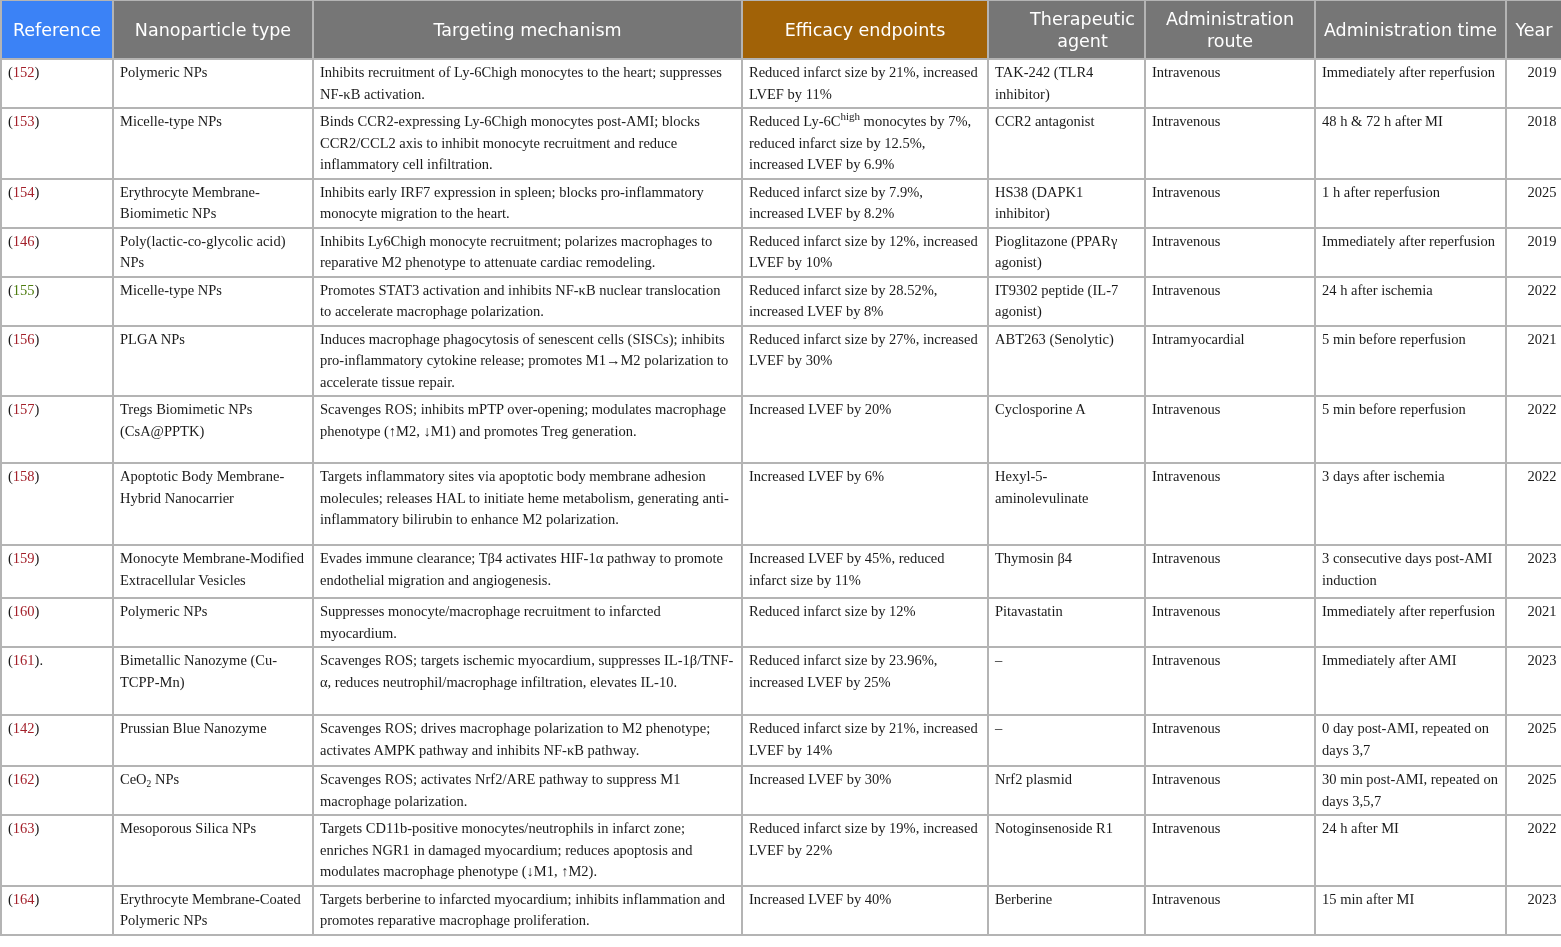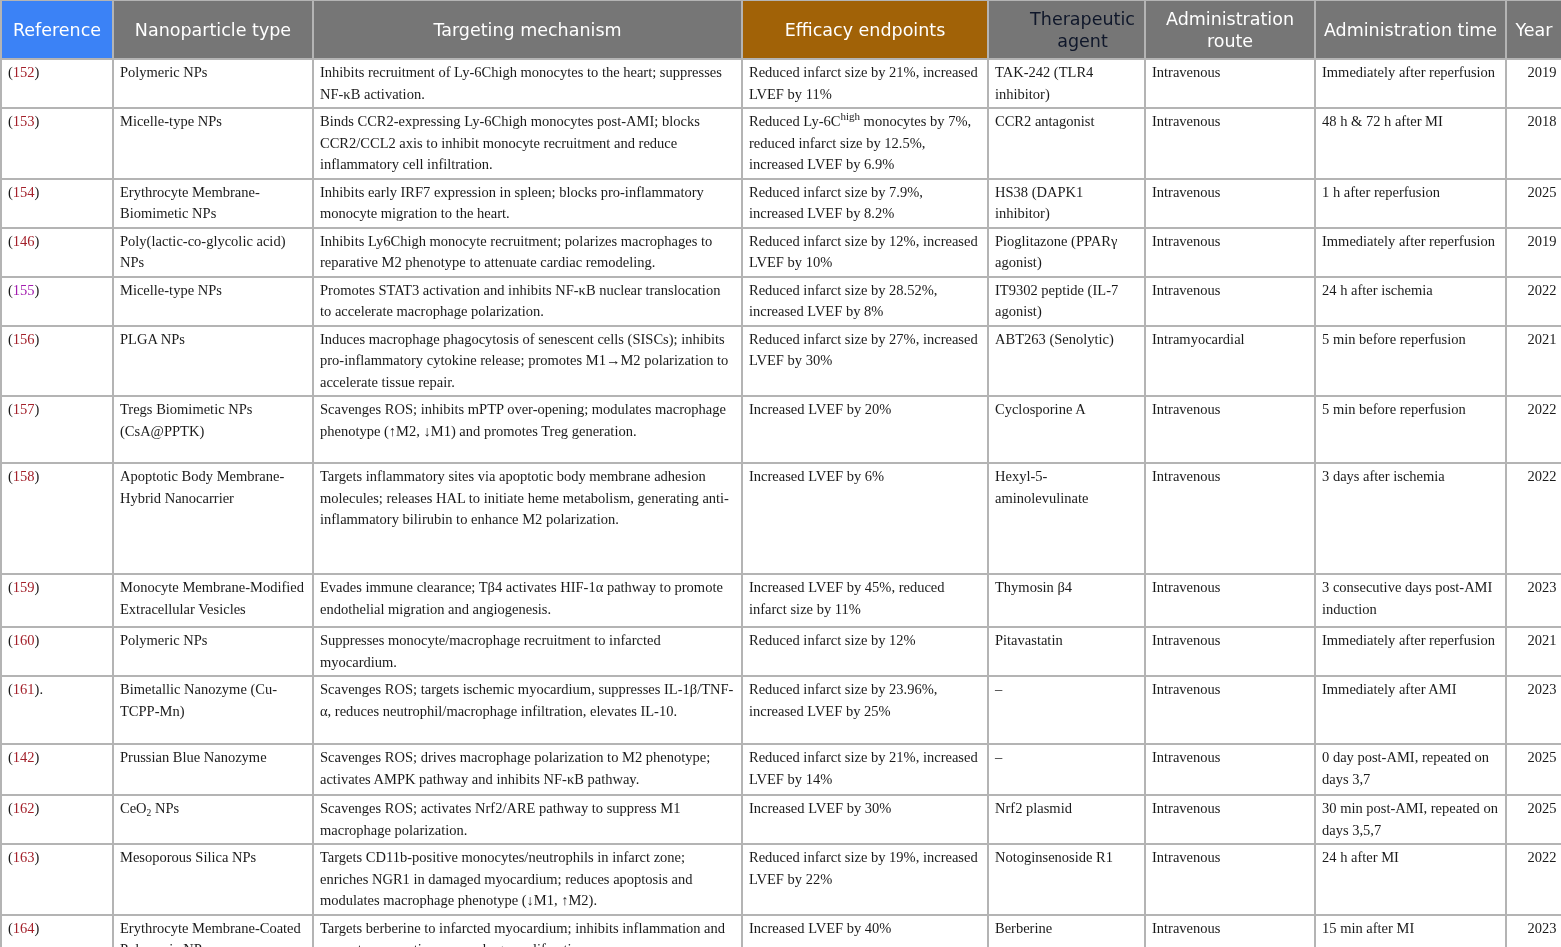--- a/index.html
+++ b/index.html
@@ -61,21 +61,21 @@
       <col class="c-route">
       <col class="c-time">
       <col class="c-year">
   </colgroup>
   <thead>
     <tr>
       <th style="background: #3b82f6; color: rgb(255, 255, 255);">Reference</th>
       <th style="background: rgb(118, 118, 118); color: rgb(255, 255, 255);">Nanoparticle type</th>
       <th style="background: rgb(118, 118, 118); color: rgb(255, 255, 255);">Targeting mechanism</th>
       <th style="background: #a16207; color: rgb(255, 255, 255);">Efficacy endpoints</th>
-      <th style="background: rgb(118, 118, 118); color: #0f172a; padding-left: 36px;">Therapeutic agent</th>
+      <th style="background: rgb(118, 118, 118); color: #ffffff; padding-left: 36px;">Therapeutic agent</th>
       <th style="background: rgb(118, 118, 118); color: rgb(255, 255, 255);">Administration route</th>
       <th style="background: rgb(118, 118, 118); color: rgb(255, 255, 255);">Administration time</th>
       <th style="background: rgb(118, 118, 118); color: rgb(255, 255, 255);">Year</th>
     </tr>
   </thead>
   <tbody>
 
     <tr style="height:46px">
       <td><span class="ref-paren">(</span><a class="ref-link" style="color: rgb(163, 32, 42);">152</a><span class="ref-paren">)</span></td>
       <td>Polymeric NPs</td>
@@ -114,21 +114,21 @@
       <td>Poly(lactic-co-glycolic acid) NPs</td>
       <td>Inhibits Ly6Chigh monocyte recruitment; polarizes macrophages to reparative M2 phenotype to attenuate cardiac remodeling.</td>
       <td>Reduced infarct size by 12%, increased LVEF by 10%</td>
       <td>Pioglitazone (PPARγ agonist)</td>
       <td>Intravenous</td>
       <td>Immediately after reperfusion</td>
       <td class="year">2019</td>
     </tr>
 
     <tr style="height:46px">
-      <td><span class="ref-paren">(</span><a class="ref-link" style="color: #a21caf;">155</a><span class="ref-paren">)</span></td>
+      <td><span class="ref-paren">(</span><a class="ref-link" style="color: #4d7c0f;">155</a><span class="ref-paren">)</span></td>
       <td>Micelle-type NPs</td>
       <td>Promotes STAT3 activation and inhibits NF-κB nuclear translocation to accelerate macrophage polarization.</td>
       <td>Reduced infarct size by 28.52%, increased LVEF by 8%</td>
       <td>IT9302 peptide (IL-7 agonist)</td>
       <td>Intravenous</td>
       <td>24 h after ischemia</td>
       <td class="year">2022</td>
     </tr>
 
     <tr style="height:68px">
@@ -146,21 +146,21 @@
       <td><span class="ref-paren">(</span><a class="ref-link" style="color: rgb(163, 32, 42);">157</a><span class="ref-paren">)</span></td>
       <td>Tregs Biomimetic NPs (CsA@PPTK)</td>
       <td>Scavenges ROS; inhibits mPTP over-opening; modulates macrophage phenotype (↑M2, ↓M1) and promotes Treg generation.</td>
       <td>Increased LVEF by 20%</td>
       <td>Cyclosporine A</td>
       <td>Intravenous</td>
       <td>5 min before reperfusion</td>
       <td class="year">2022</td>
     </tr>
 
-    <tr style="height:111px">
+    <tr style="height:82px">
       <td><span class="ref-paren">(</span><a class="ref-link" style="color: rgb(163, 32, 42);">158</a><span class="ref-paren">)</span></td>
       <td>Apoptotic Body Membrane-Hybrid Nanocarrier</td>
       <td>Targets inflammatory sites via apoptotic body membrane adhesion molecules; releases HAL to initiate heme metabolism, generating anti-inflammatory bilirubin to enhance M2 polarization.</td>
       <td>Increased LVEF by 6%</td>
       <td>Hexyl-5-aminolevulinate</td>
       <td>Intravenous</td>
       <td>3 days after ischemia</td>
       <td class="year">2022</td>
     </tr>
 

